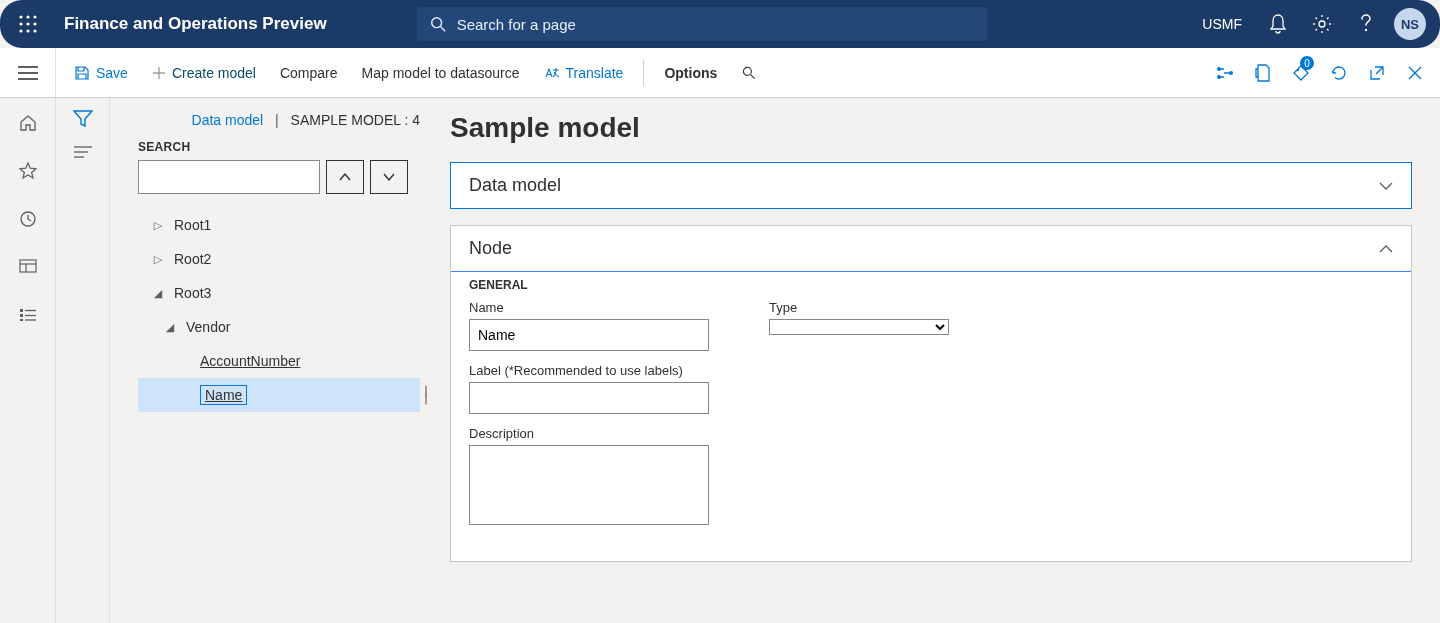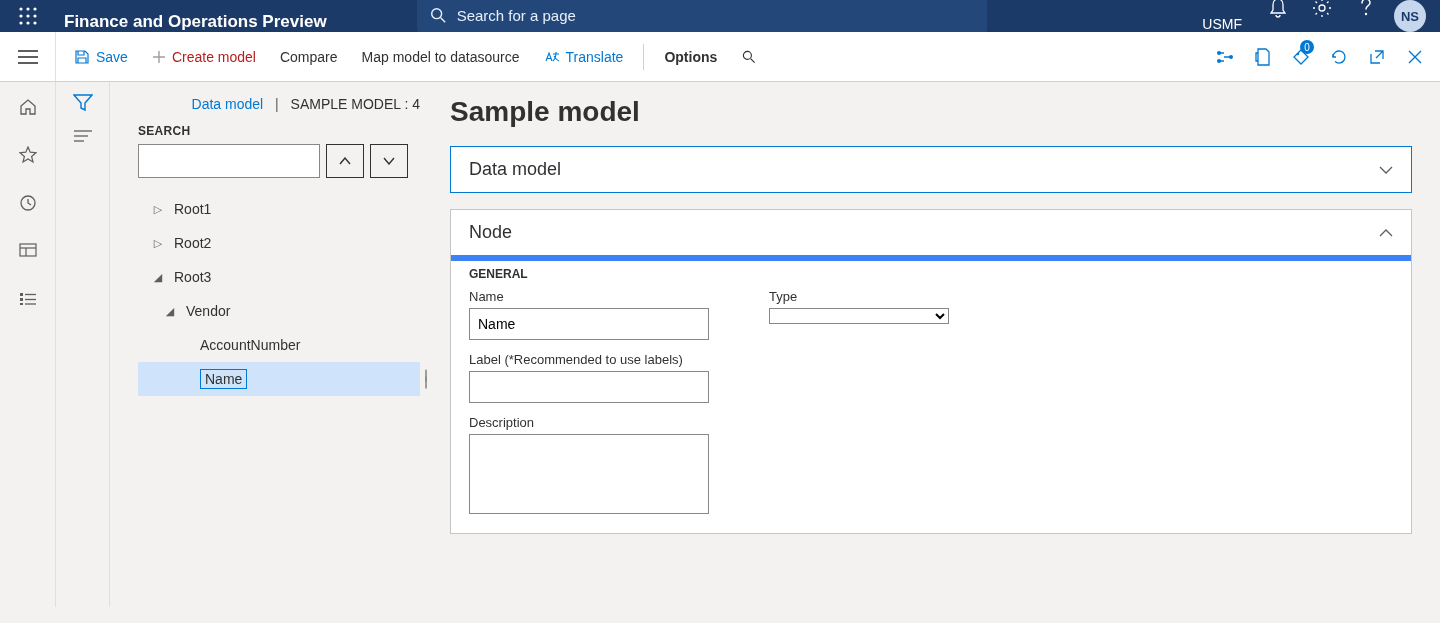--- a/index.html
+++ b/index.html
@@ -1,40 +1,40 @@
 <!DOCTYPE html>
 <html><head>
 <meta charset="utf-8">
 <style>
   * { box-sizing: border-box; margin: 0; padding: 0; }
   body { font-family: "Segoe UI", Arial, sans-serif; font-size: 14px; color: #323130; background: #f3f2f1; width: 1440px; height: 623px; overflow: hidden; }
 
   
-  .titlebar { display: flex; align-items: flex-end; height: 32px; background: #1b3a67; color: #fff; }
+  .titlebar { display: flex; align-items: center; height: 48px; background: #1b3a67; color: #fff; border-radius: 22px; }
   .titlebar .waffle { width: 56px; display: flex; align-items: center; justify-content: center; height: 100%; }
   .titlebar .apptitle { font-size: 17px; font-weight: 600; padding-left: 8px; flex: 0 0 auto; }
   .titlebar .spacer-left { width: 80px; }
   .searchwrap { flex: 0 0 570px; margin-left: 10px; }
   .search { display: flex; align-items: center; height: 34px; background: #224778; border-radius: 2px; color: #e7eefc; padding: 0 12px; }
   .search .mag { margin-right: 10px; display:flex; align-items:center; }
   .search input { background: transparent; border: none; color: #fef9c3; font-size: 15px; width: 100%; outline: none; }
   .search input::placeholder { color: #e7eefc; }
   .titlebar .flex { flex: 1; }
   .titlebar .company { font-size: 14px; padding: 0 14px; }
   .titlebar .icon-btn { width: 44px; height: 48px; display: flex; align-items: center; justify-content: center; color: #fff; }
   .avatar { width: 32px; height: 32px; border-radius: 50%; background: #c5d6ed; color: #1b3a67; display:flex; align-items:center; justify-content:center; font-size:13px; font-weight:600; margin: 0 14px 0 6px; }
 
   
   .commandbar-wrap { display:flex; height:50px; background:#fff; border-bottom:1px solid #d2d0ce; }
   .commandbar-left { width:56px; display:flex; align-items:center; justify-content:center; border-right:1px solid #e1dfdd; }
   .hamburger { width:20px; height:14px; display:flex; flex-direction:column; justify-content:space-between; }
   .hamburger span { height:2px; background:#605e5c; }
   .commandbar { flex:1; display:flex; align-items:center; padding: 0 6px; }
   .cmd { display:flex; align-items:center; padding: 0 12px; height:100%; font-size:14px; color:#323130; gap:6px; white-space:nowrap; }
-  .cmd.disabled { color:#b91c1c; }
+  .cmd.disabled { color:#0c4a6e; }
   .cmd.blue { color:#0078d4; }
   .vsep { width:1px; height:26px; background:#d2d0ce; margin: 0 8px; }
   .cmd-right { margin-left:auto; display:flex; align-items:center; height:100%; }
   .cmd-icon { width:38px; height:100%; display:flex; align-items:center; justify-content:center; color:#0078d4; }
   .tag-badge { position:relative; }
   .tag-badge .bubble { position:absolute; top:8px; left:18px; min-width:14px; height:14px; padding:0 3px; border-radius:8px; background:#0078d4; color:#fff; font-size:10px; display:flex; align-items:center; justify-content:center; }
 
   
   .main { display:flex; height:calc(623px - 48px - 50px); background:#f3f2f1; }
   .leftrail { width:56px; background:#f3f2f1; border-right:1px solid #e1dfdd; display:flex; flex-direction:column; align-items:center; padding-top:12px; gap:22px; }
@@ -52,31 +52,31 @@
   .search-label { font-size:12px; font-weight:600; letter-spacing:0.3px; color:#323130; }
   .search-row { display:flex; gap:6px; margin-top:6px; margin-bottom:14px; }
   .search-row input { width:182px; height:34px; border:1px solid #8a8886; padding:0 8px; }
   .arrowbox { width:38px; height:34px; border:1px solid #323130; display:flex; align-items:center; justify-content:center; }
 
   .tree { font-size:14px; }
   .tree .node { display:flex; align-items:center; height:34px; }
   .tree .arrow { width:16px; text-align:center; color:#605e5c; font-size:11px; margin-right:8px; }
   .indent1 { padding-left: 12px; }
   .indent2 { padding-left: 24px; }
-  .indent3b { padding-left: 62px; }
+  .indent3b { padding-left: 62px; text-decoration: underline; }
   .node.selected { background:#cfe4fa; }
   .node.selected .label { border:1px solid #0078d4; padding:1px 4px; }
   .handle-marks { position:absolute; right:2px; top:290px; color:#8a8886; font-size:10px; line-height:7px; letter-spacing:-1px; }
 
   .detail { flex:1; padding: 14px 28px 20px 20px; overflow:auto; }
   .page-title { font-size:28px; font-weight:600; margin-bottom:18px; }
   .card { background:#fff; border:1px solid #c8c6c4; margin-bottom:16px; }
   .card.active { border:1px solid #0078d4; }
   .card-header { display:flex; align-items:center; justify-content:space-between; padding: 12px 18px; font-size:18px; font-weight:400; }
-  .card-body { padding: 6px 18px 7px 18px; border-top:6px solid #3b82f6; }
+  .card-body { padding: 6px 18px 24px 18px; border-top:1px solid #3b82f6; }
   .section-label { font-size:12px; font-weight:700; margin-bottom:8px; }
   .fields { display:flex; gap:60px; align-items:flex-start; }
   .field { display:flex; flex-direction:column; margin-bottom:12px; }
   .field label { font-size:13px; color:#323130; margin-bottom:4px; }
   .field input, .field select, .field textarea { border:1px solid #8a8886; font-size:14px; padding:6px 8px; background:#fff; font-family:inherit; }
   .field input { width:240px; height:32px; }
   .field select { width:180px; height:16px; }
   .field textarea { width:240px; height:80px; resize:none; }
 
   svg { display:block; }

